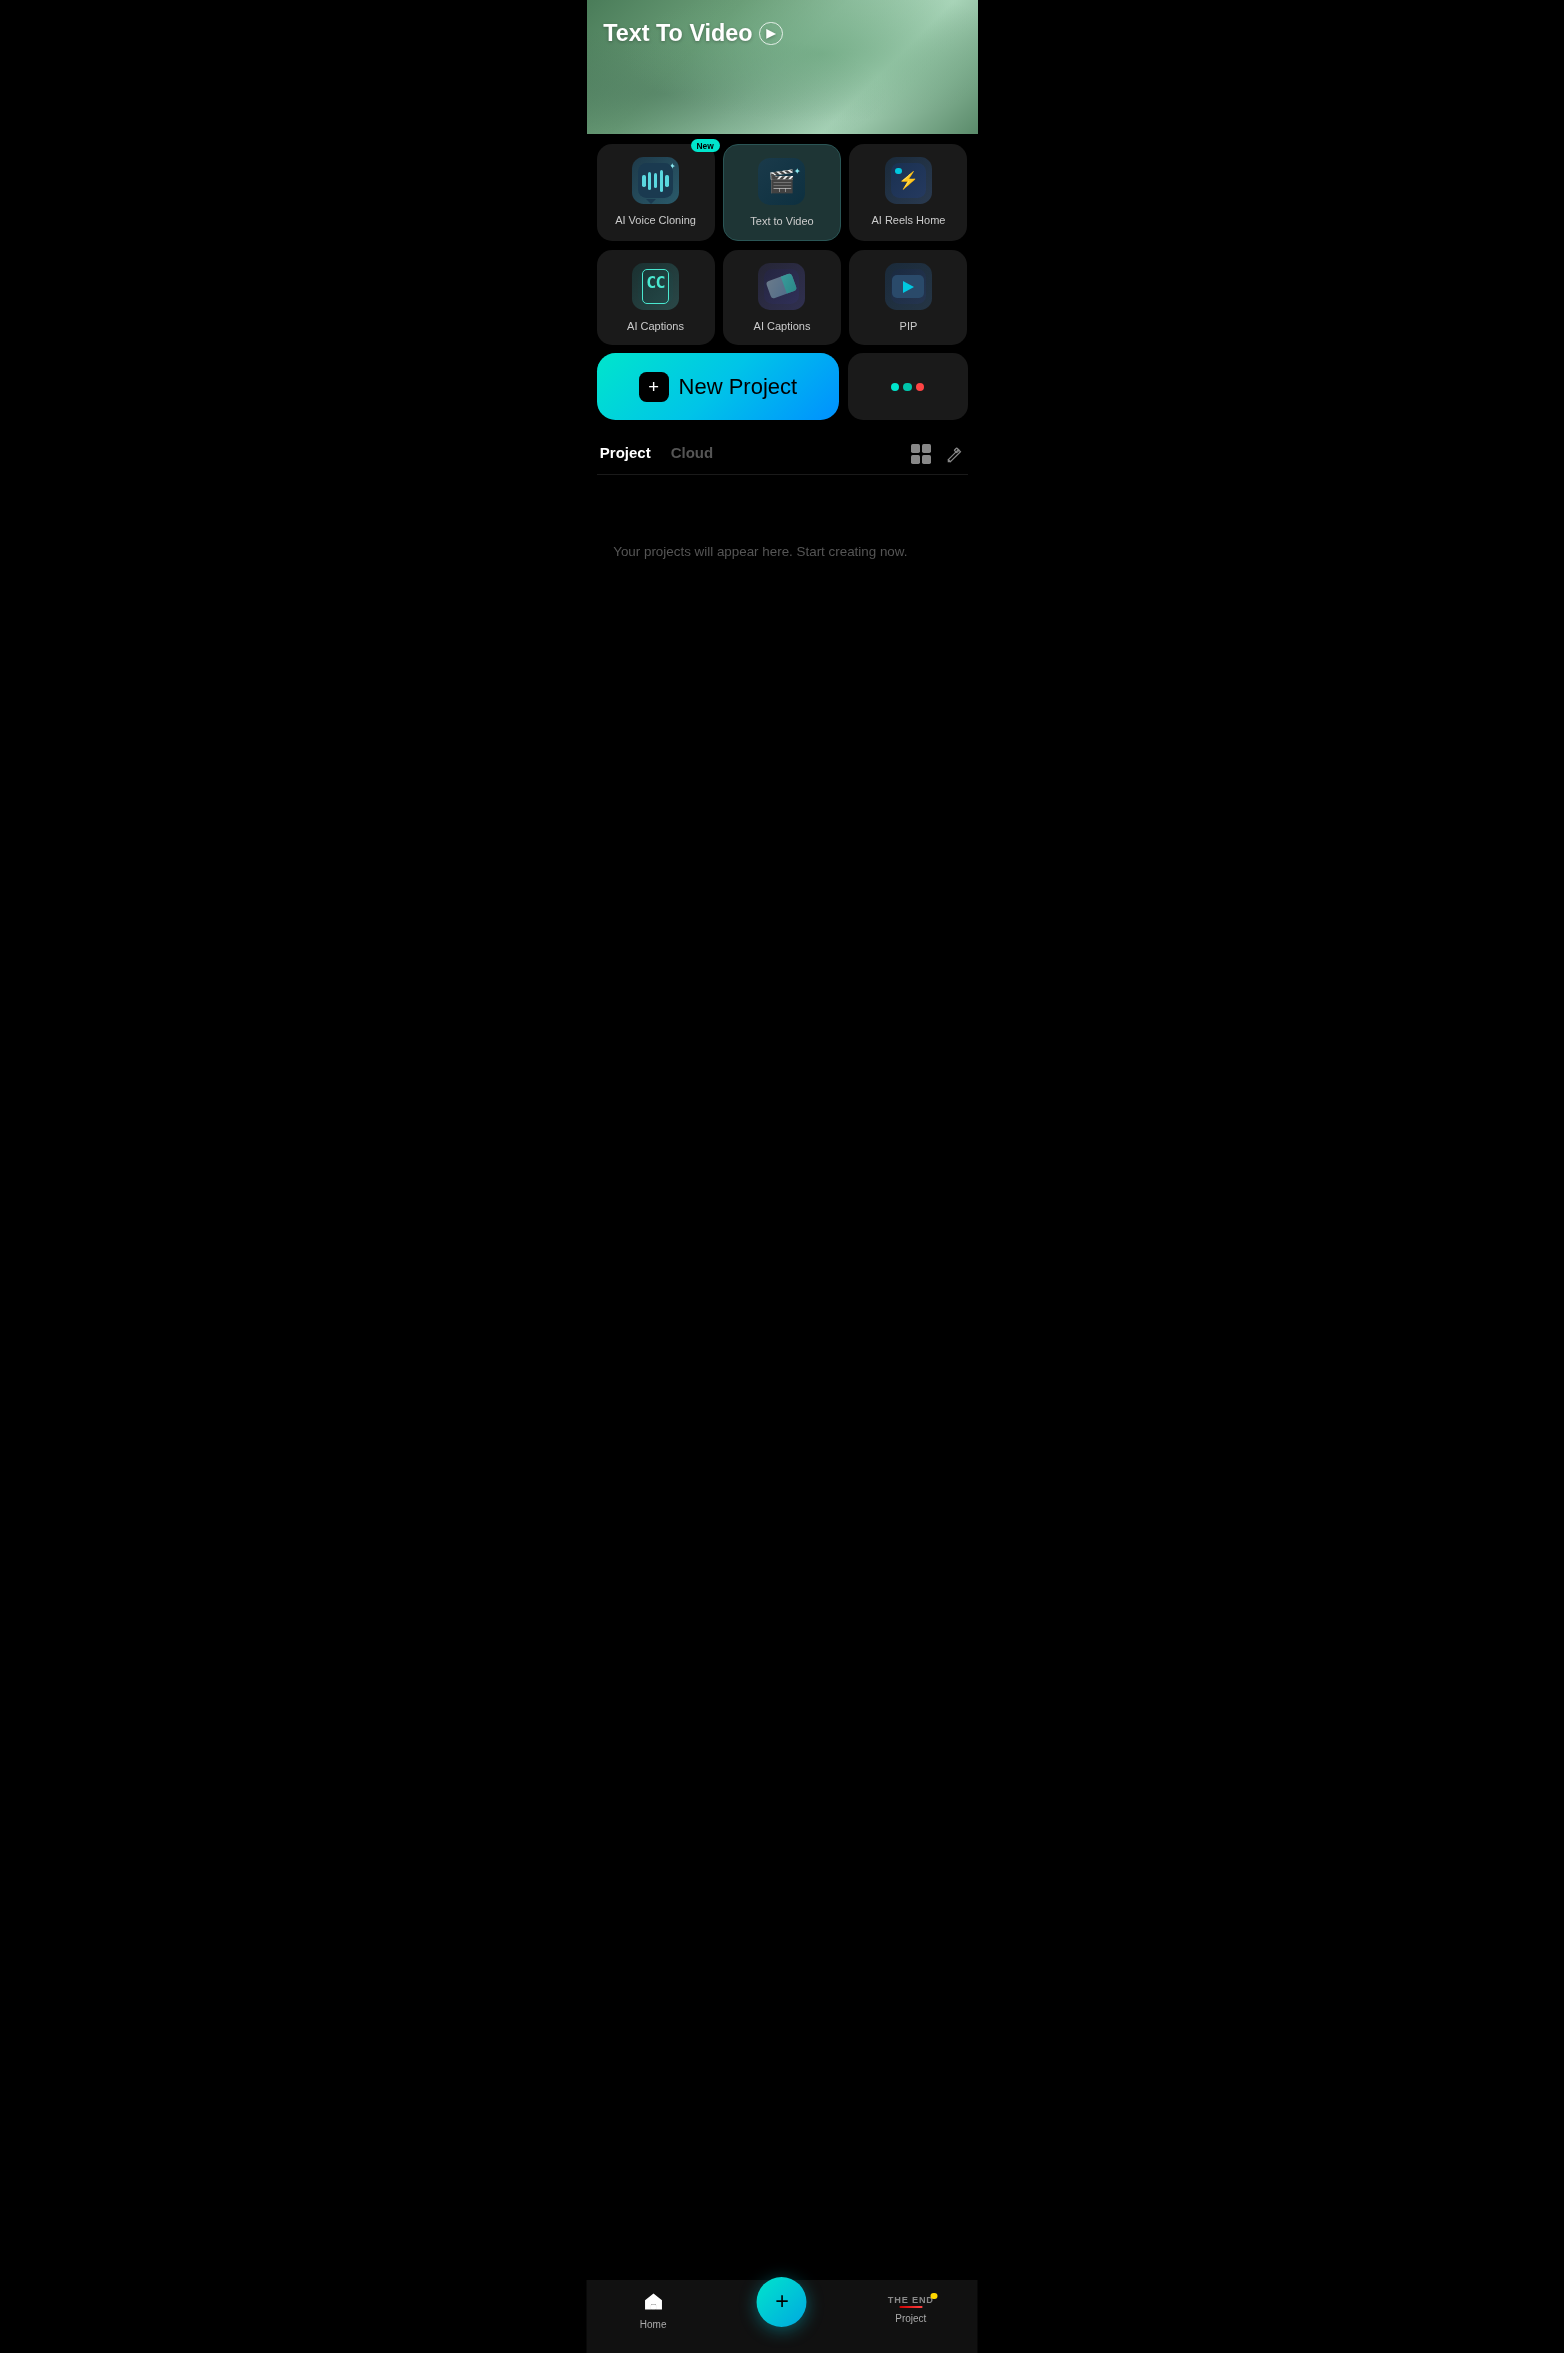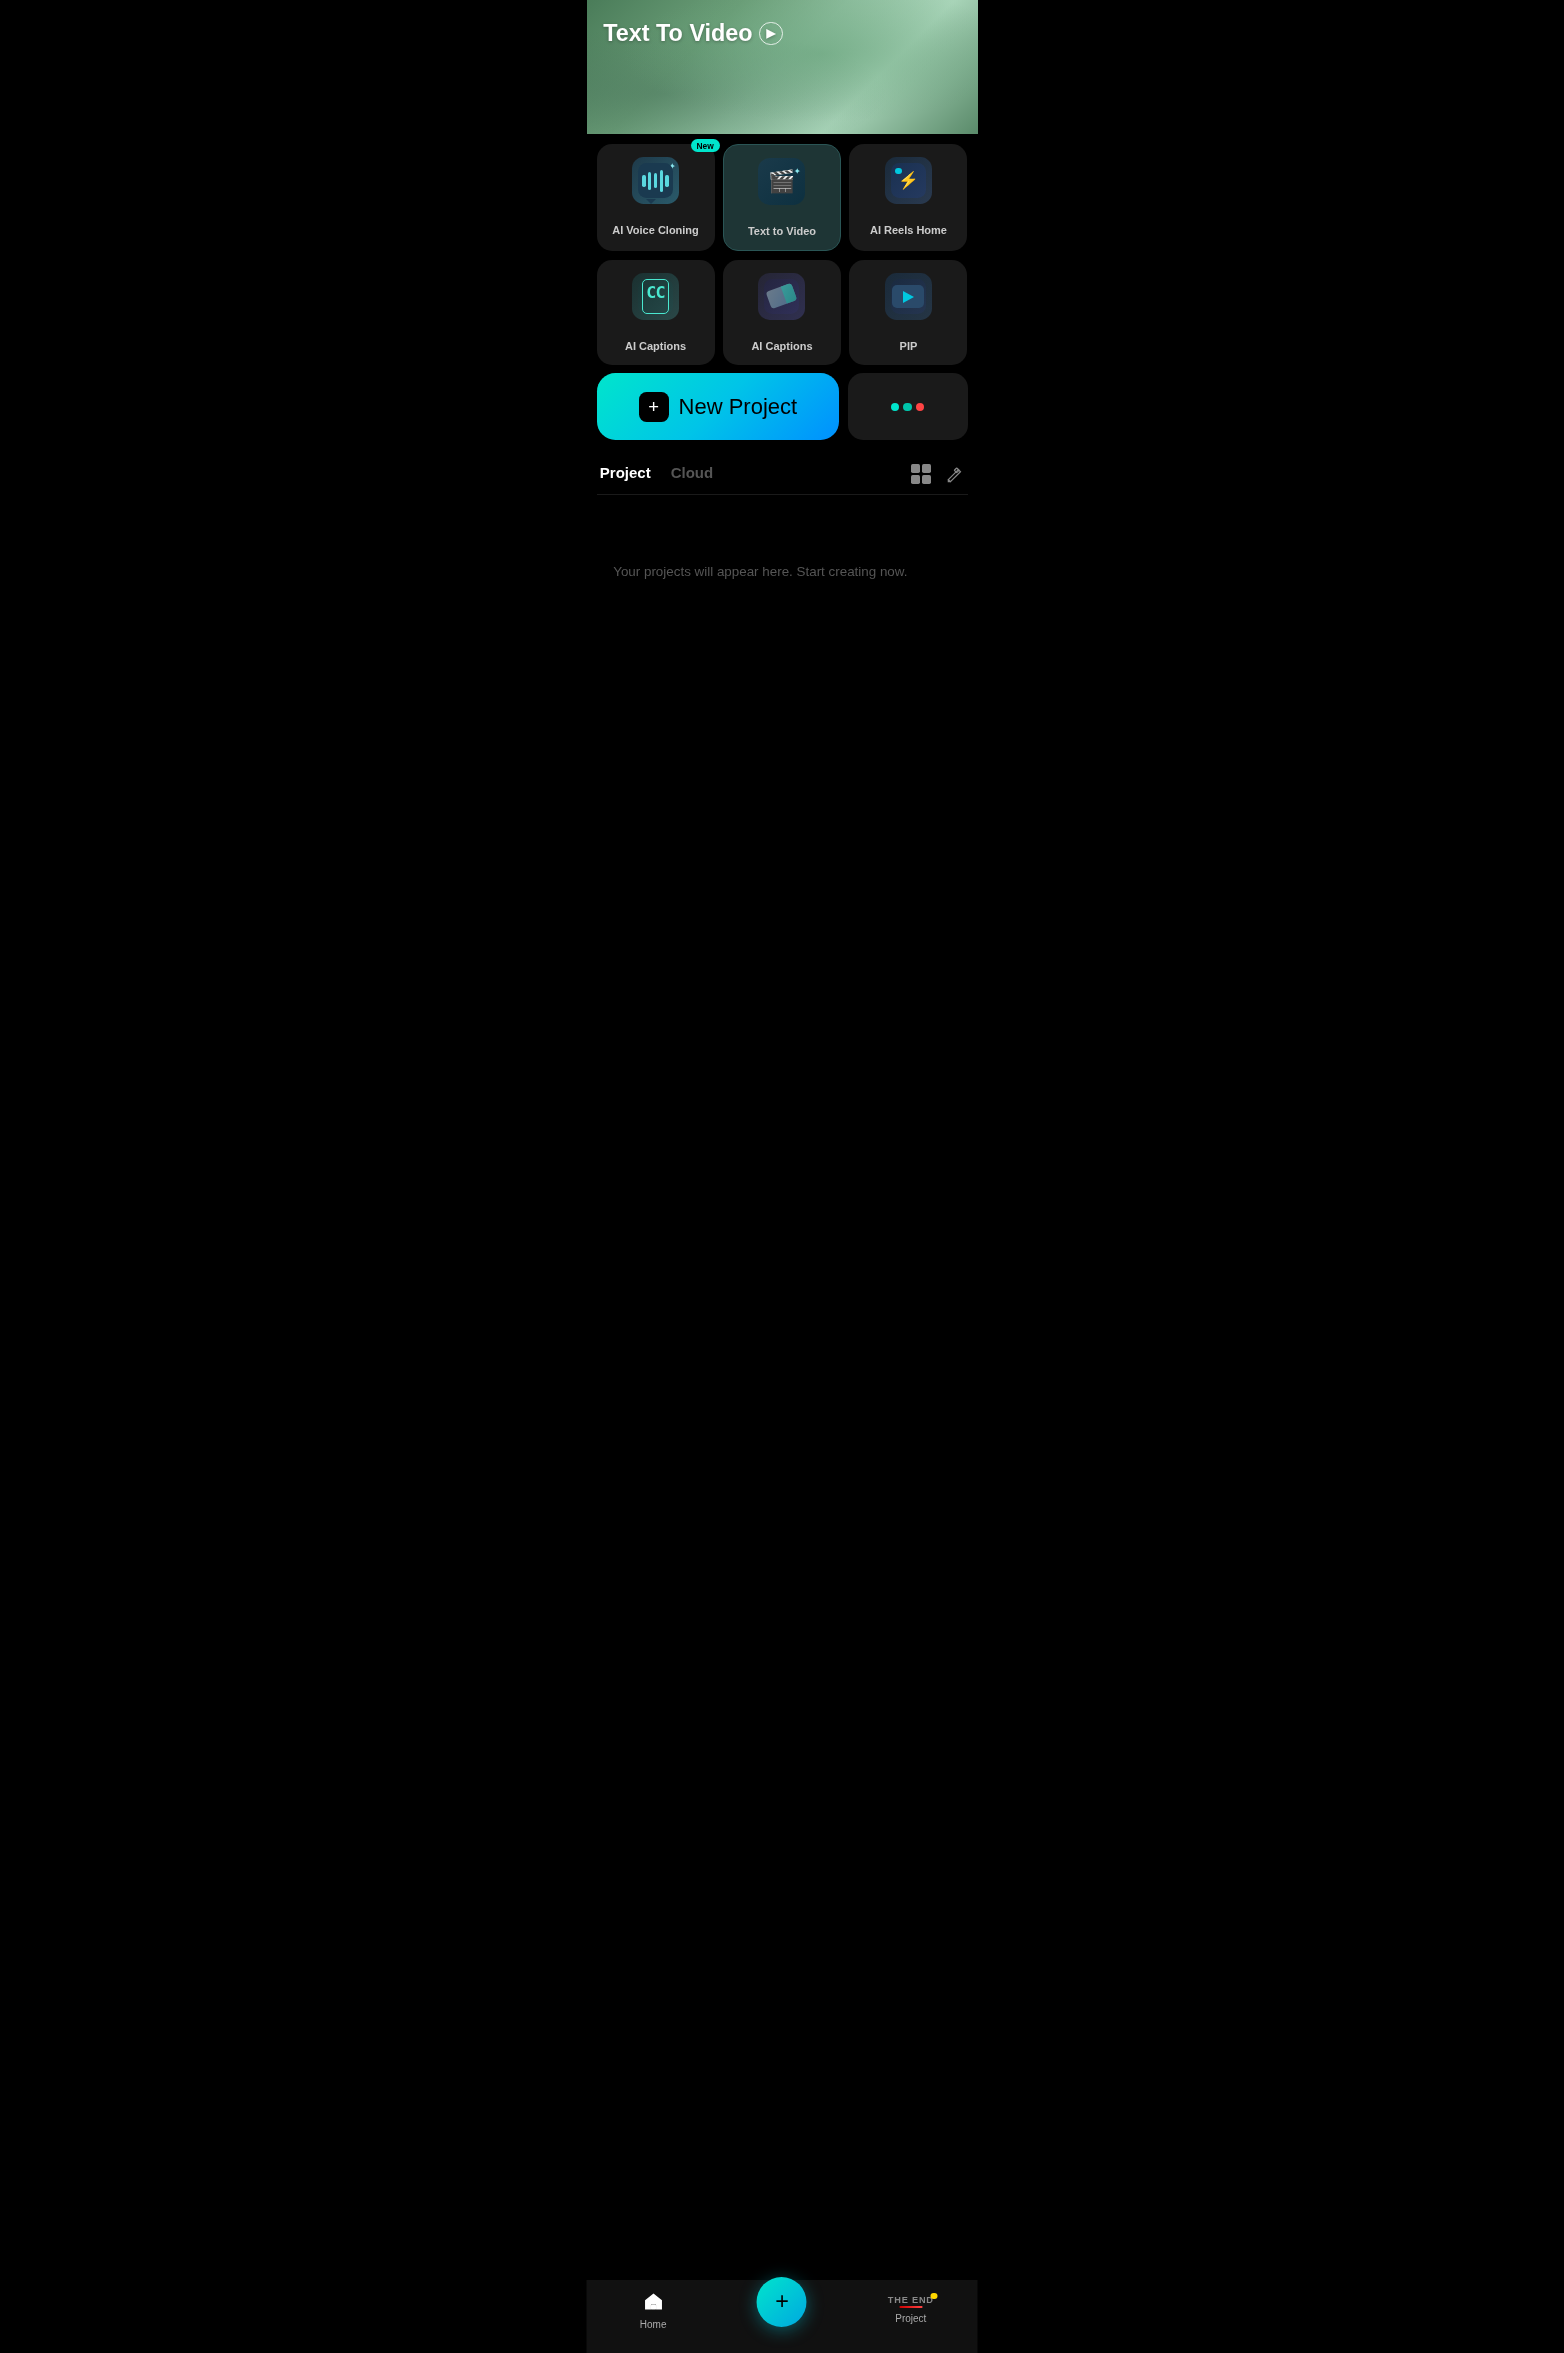--- a/index.html
+++ b/index.html
@@ -73,21 +73,21 @@
       padding: 10px 0 8.4px;
     }
 
     .tool-card {
       background: #1a1a1a;
       border-radius: 15px;
       padding: 13.4px 10px 11.7px;
       display: flex;
       flex-direction: column;
       align-items: center;
-      gap: 20px;
+      gap: 10px;
       cursor: pointer;
       position: relative;
       min-height: 92px;
       transition: opacity 0.15s;
     }
 
     .tool-card.selected {
       background: #1e3535;
       border: 1.3px solid #2a5555;
     }
@@ -121,21 +121,21 @@
     .tool-icon-wrapper.remover {
       background: linear-gradient(135deg, #252535 0%, #303050 100%);
     }
 
     .tool-icon-wrapper.pip {
       background: linear-gradient(135deg, #1a2a3a 0%, #253545 100%);
     }
 
     .tool-label {
       font-size: 11px;
-      font-weight: 700;
+      font-weight: 400;
       color: #cccccc;
       text-align: center;
       line-height: 1.2;
     }
 
     
     .new-badge {
       position: absolute;
       top: -5px;
       right: -5px;

